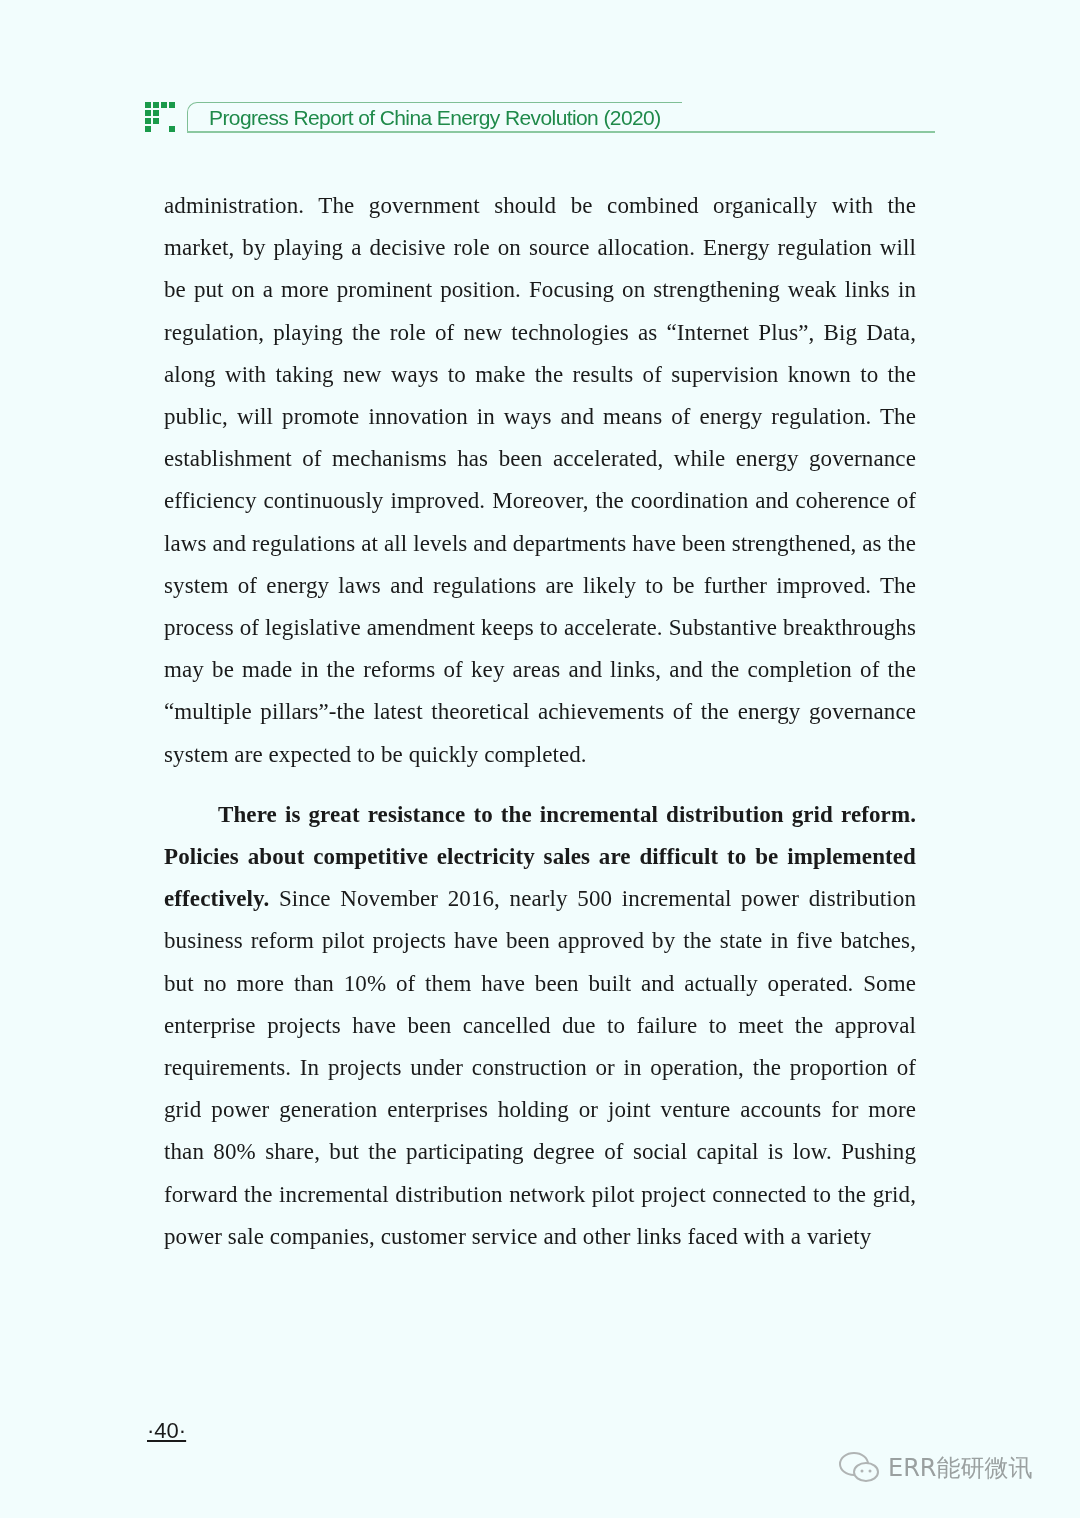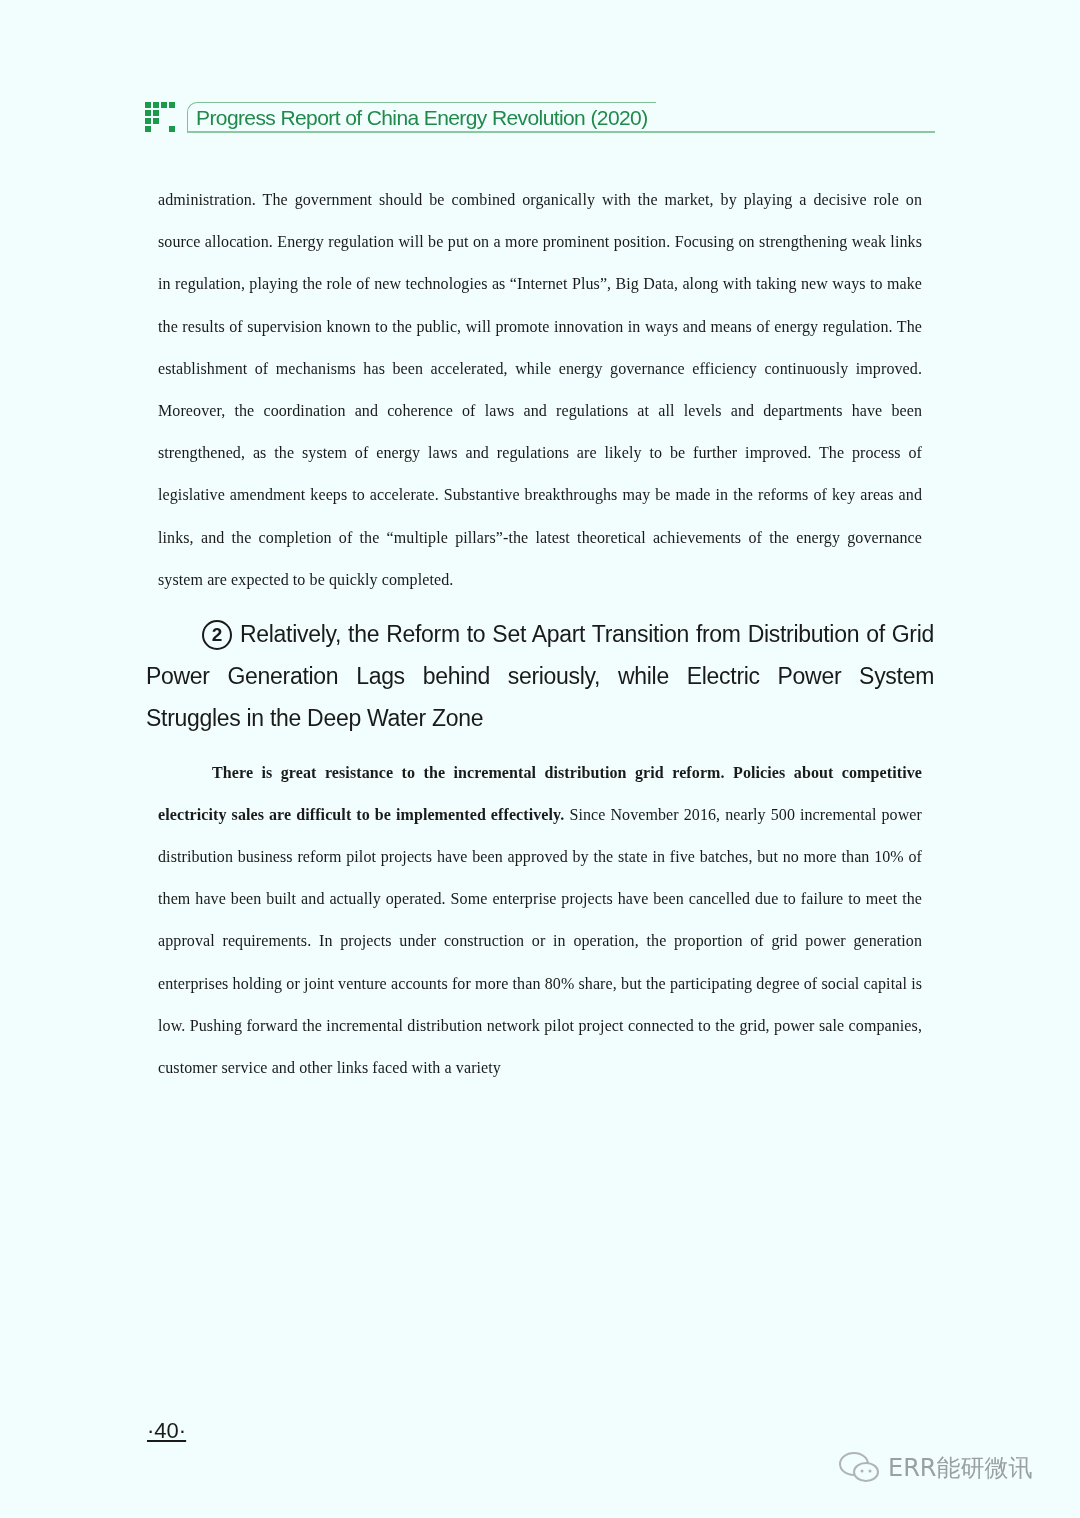--- a/index.html
+++ b/index.html
@@ -4,32 +4,32 @@
 <style>
   html, body { margin:0; padding:0; }
   body {
     width:1080px; height:1518px; background:#f2fdfd; position:relative; overflow:hidden;
     font-family:"Liberation Serif", serif; color:#1a1a1a;
   }
   .header { position:absolute; left:145px; top:100px; width:790px; height:36px; }
   .logo { position:absolute; left:0; top:2px; width:30px; height:30px; }
   .logo i { position:absolute; width:6px; height:6px; background:#1a9a4a; }
   .header-title-box {
-    position:absolute; left:42px; top:2px; height:28px; padding:0 8px;
+    position:absolute; left:42px; top:2px; height:28px; padding:0 21px;
     border:1.5px solid #7fbf95; border-right:none; border-bottom:none; border-radius:10px 0 0 0;
   }
   .header-title {
     font-family:"Liberation Sans", sans-serif; font-size:21px; color:#1f8a4a;
     letter-spacing:-0.6px; line-height:30px; white-space:nowrap;
   }
   .header-rule { position:absolute; left:42px; right:0; top:31px; height:2px; background:#8bc8a0; }
   .body-text { position:absolute; left:146px; top:167px; width:788px; }
   .p {
-    font-size:16px; line-height:42.2px; text-align:justify; text-align-last:left;
-    margin:12px; letter-spacing:0.1px;
+    font-size:23px; line-height:42.2px; text-align:justify; text-align-last:left;
+    margin:18px; letter-spacing:0.1px;
   }
   .heading {
     font-family:"Liberation Sans", sans-serif; font-size:23px; line-height:42.2px;
     margin:2px 0 0 0; text-align:justify; text-indent:56px; letter-spacing:-0.3px;
   }
   .circ {
     display:inline-block; width:26px; height:26px; border:2px solid #1a1a1a; border-radius:50%;
     text-align:center; line-height:26px; font-size:19px; font-weight:bold; text-indent:0;
     margin-right:8px; vertical-align:1px;
   }
@@ -56,21 +56,20 @@
       <i style="left:24px;top:24px"></i>
   </div>
   <div class="header-title-box">
     <span class="header-title">Progress Report of China Energy Revolution (2020)</span>
   </div>
   <div class="header-rule"></div>
 </div>
 
 <div class="body-text">
   <p class="p">administration. The government should be combined organically with the market, by playing a decisive role on source allocation. Energy regulation will be put on a more prominent position. Focusing on strengthening weak links in regulation, playing the role of new technologies as “Internet Plus”, Big Data, along with taking new ways to make the results of supervision known to the public, will promote innovation in ways and means of energy regulation. The establishment of mechanisms has been accelerated, while energy governance efficiency continuously improved. Moreover, the coordination and coherence of laws and regulations at all levels and departments have been strengthened, as the system of energy laws and regulations are likely to be further improved. The process of legislative amendment keeps to accelerate. Substantive breakthroughs may be made in the reforms of key areas and links, and the completion of the “multiple pillars”-the latest theoretical achievements of the energy governance system are expected to be quickly completed.</p>
-  <p class="heading"><span class="circ">2</span><span>Relatively, the Reform to Set Apart Transition from Distribution of Grid Power Generation Lags behind seriously, while Electric Power System Struggles in the Deep Water Zone</span></p>
   <p class="p indent"><b>There is great resistance to the incremental distribution grid reform. Policies about competitive electricity sales are difficult to be implemented effectively.</b><span> Since November 2016, nearly 500 incremental power distribution business reform pilot projects have been approved by the state in five batches, but no more than 10% of them have been built and actually operated. Some enterprise projects have been cancelled due to failure to meet the approval requirements. In projects under construction or in operation, the proportion of grid power generation enterprises holding or joint venture accounts for more than 80% share, but the participating degree of social capital is low. Pushing forward the incremental distribution network pilot project connected to the grid, power sale companies, customer service and other links faced with a variety</span></p>
 </div>
 
 <div class="page-num">·40·</div>
 
 <div class="watermark">
   <svg class="wm-icon" viewBox="0 0 44 36">
     <ellipse cx="16" cy="14" rx="14" ry="11" fill="none" stroke="#b0b4b4" stroke-width="2"></ellipse>
     <ellipse cx="28" cy="22" rx="12" ry="9" fill="#f2fdfd" stroke="#b0b4b4" stroke-width="2"></ellipse>
     <circle cx="24" cy="21" r="1.5" fill="#b0b4b4"></circle>

